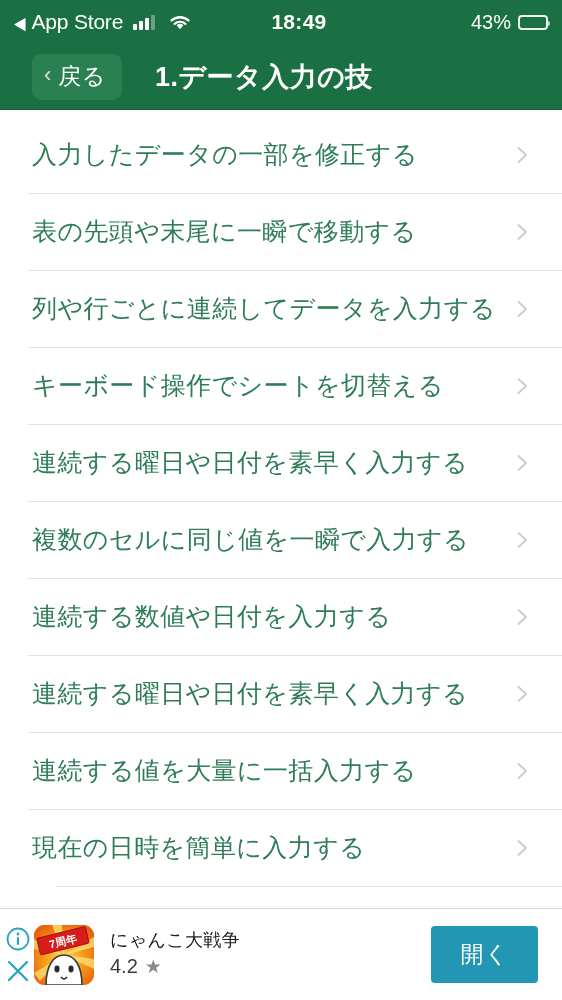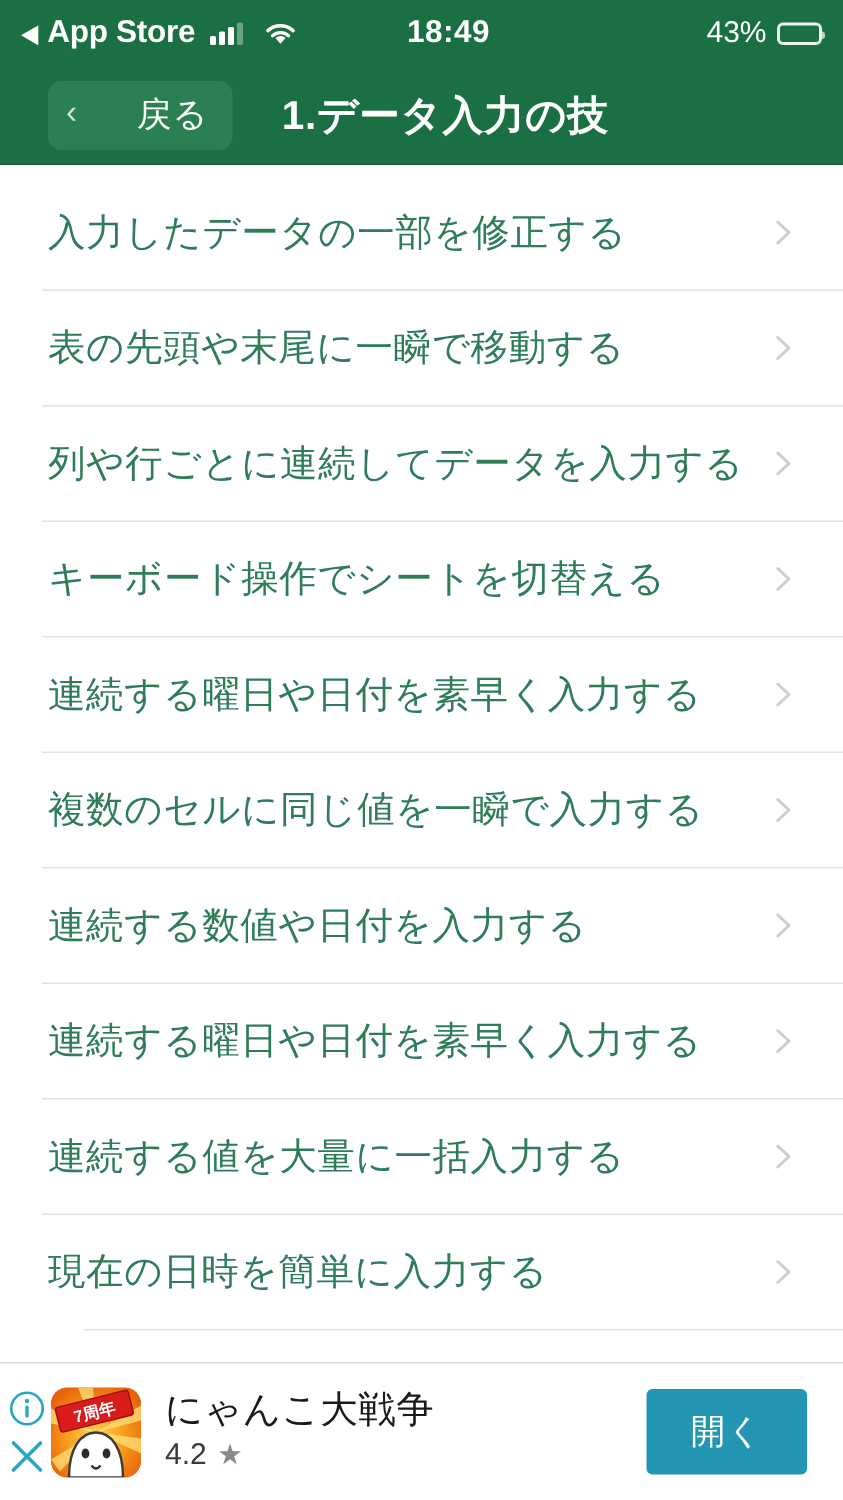--- a/index.html
+++ b/index.html
@@ -33,21 +33,21 @@
     flex: 0 0 auto;
   }
   .back-caret {
     font-size: 15px;
     line-height: 1;
     color: #ffffff;
     transform: scaleY(1.15);
   }
   .carrier-label {
     font-size: 21px;
-    font-weight: 700;
+    font-weight: 400;
     letter-spacing: -0.2px;
     color: #ffffff;
   }
   .signal-bars {
     display: flex;
     align-items: flex-end;
     gap: 2px;
     height: 16px;
     margin-left: 4px;
   }
@@ -138,21 +138,20 @@
     font-size: 22px;
     color: #cfe3d6;
     line-height: 1;
     font-weight: 300;
     margin-top: -2px;
   }
   .back-button .blabel {
     color: #ffffff;
     font-size: 23px;
     letter-spacing: 0.5px;
-    margin-left: 33px;
   }
   .nav-title {
     color: #ffffff;
     font-size: 27px;
     font-weight: 700;
     letter-spacing: 0.5px;
     margin-left: 33px;
   }
 
   
@@ -244,21 +243,21 @@
   }
   .ad-text {
     flex: 1;
     min-width: 0;
     display: flex;
     flex-direction: column;
     justify-content: center;
     gap: 4px;
   }
   .ad-title {
-    font-size: 25px;
+    font-size: 18px;
     color: #1a1a1a;
     letter-spacing: 0.3px;
     line-height: 1.1;
     font-weight: 400;
   }
   .ad-rating-row {
     display: flex;
     align-items: center;
     gap: 7px;
   }

